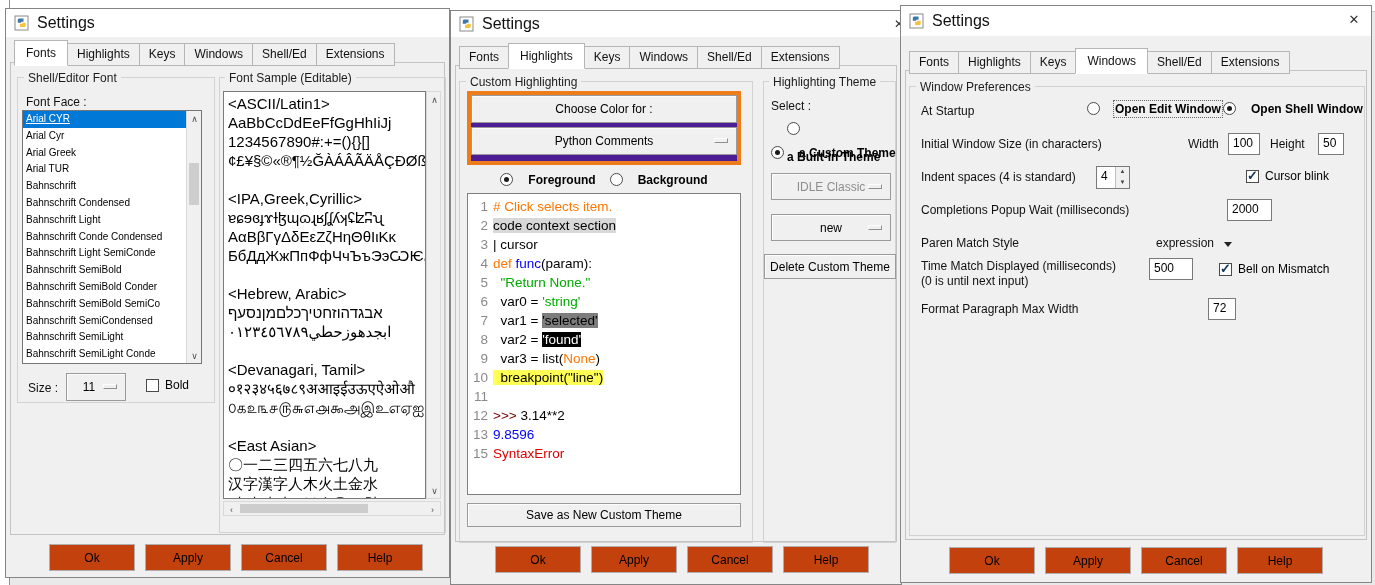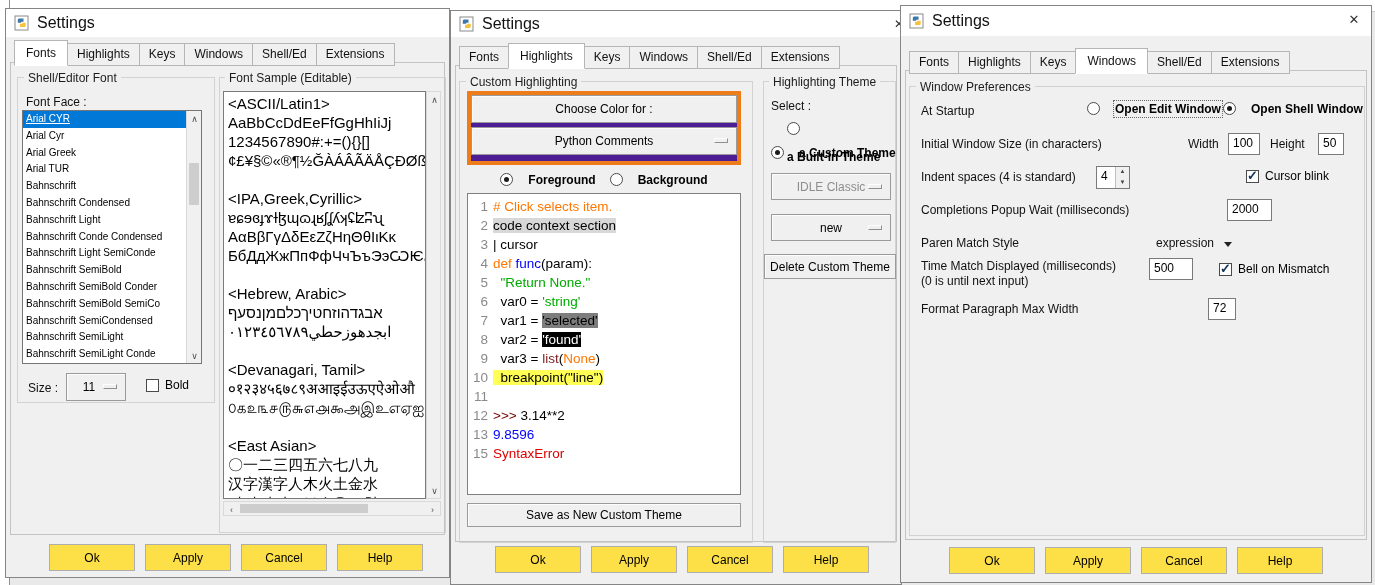--- a/index.html
+++ b/index.html
@@ -15,21 +15,21 @@
   .close-x { position:absolute; top:0; right:0; width:34px; height:27px; display:flex; align-items:center; justify-content:center; font-size:13px; color:#333; }
 
   .tabs { position:absolute; display:flex; align-items:flex-end; }
   .tab { background:#f0f0f0; border:1px solid #b5b5b5; padding:3px 9px 4px; margin-right:-1px; position:relative; z-index:1; color:#111; }
   .tab.active { background:#ffffff; border-bottom-color:#ffffff; padding:5px 11px 5px; z-index:3; }
   .pane { position:absolute; border:1px solid #c3c3c3; background:transparent; z-index:0; }
 
   .group { position:absolute; border:1px solid #d2d2d2; }
   .grouplabel { position:absolute; background:#f0f0f0; padding:0 4px; color:#1c1c1c; z-index:2; white-space:nowrap; }
 
-  .btn { position:absolute; background:#fde047; border:1px solid #aeaeae; display:flex; align-items:center; justify-content:center; color:#000; }
+  .btn { position:absolute; background:#c2410c; border:1px solid #aeaeae; display:flex; align-items:center; justify-content:center; color:#000; }
   .tkbtn { background:#f0f0f0; border:1px solid #9a9a9a; box-shadow:inset 1px 1px 0 #fdfdfd; display:flex; align-items:center; justify-content:center; position:relative; }
   .ind { position:absolute; right:8px; top:50%; margin-top:-3px; width:14px; height:5px; background:#f0f0f0; border:1px solid #8f8f8f; border-top-color:#fdfdfd; border-left-color:#fdfdfd; }
 
   .radio { display:inline-flex; align-items:flex-start; gap:15px;font-weight:bold; }
   .rdot { width:13px; height:13px; border:1px solid #4a4a4a; border-radius:50%; background:#fff; flex:none; position:relative; }
   .rdot.on::after { content:""; position:absolute; left:3px; top:3px; width:5px; height:5px; border-radius:50%; background:#1a1a1a; }
   .check { width:13px; height:13px; border:1px solid #4a4a4a; background:#fff; flex:none; position:relative; }
   .check.on::after { content:"✓"; position:absolute; left:0px; top:-3px; font-size:13px; font-weight:bold; color:#14315c; }
   .cbx { display:inline-flex; align-items:center; gap:6px; }
 
@@ -43,21 +43,21 @@
   .sarrow { position:absolute; width:15px; height:15px; display:flex; align-items:center; justify-content:center; font-size:9px; color:#505050; }
   .sthumb { position:absolute; background:#cdcdcd; }
 
   .sampletext { position:absolute; background:#fff; border:1px solid #7a7a7a; white-space:pre; overflow:hidden; font-size:15px; line-height:19px; padding:2px 4px; font-family:"Liberation Sans", sans-serif; }
 
   .codebox { position:absolute; background:#fff; border:1px solid #808080; overflow:hidden; padding-top:3px; }
   .cl { display:flex; height:19px; font-size:13.5px; line-height:19px; }
   .ln { color:#8a8a8a; width:20px; text-align:right; margin-right:5px; flex:none; white-space:pre; }
   .ct { white-space:pre; }
   .tk-comment{color:#ff7700} .tk-kw{color:#ff7700} .tk-def{color:#0000ff}
-  .tk-str{color:#00aa00} .tk-builtin{color:#7f1d1d} .tk-plain{color:#000}
+  .tk-str{color:#00aa00} .tk-builtin{color:#000000} .tk-plain{color:#000}
   .tk-ctx{background:#d8d8d8} .tk-sel{background:#7d7d7d;color:#000}
   .tk-hit{background:#000;color:#fff} .tk-brk{background:#ffff55}
   .tk-console{color:#770000} .tk-stdout{color:#0000ff} .tk-stderr{color:#dd0000}
   .tk-err{background:#ff7777;color:#000}
 
   .tin { position:absolute; background:#fff; border:1px solid #7a7a7a; padding:2px 4px; font-size:12px; }
   .lbl { position:absolute; white-space:nowrap; color:#111; }
   .spinner { position:absolute; background:#fff; border:1px solid #7a7a7a; }
   .spinner .val { position:absolute; left:4px; top:2px; }
   .spinner .arrows { position:absolute; right:0; top:0; bottom:0; width:14px; border-left:1px solid #bfbfbf; background:#f0f0f0; }

